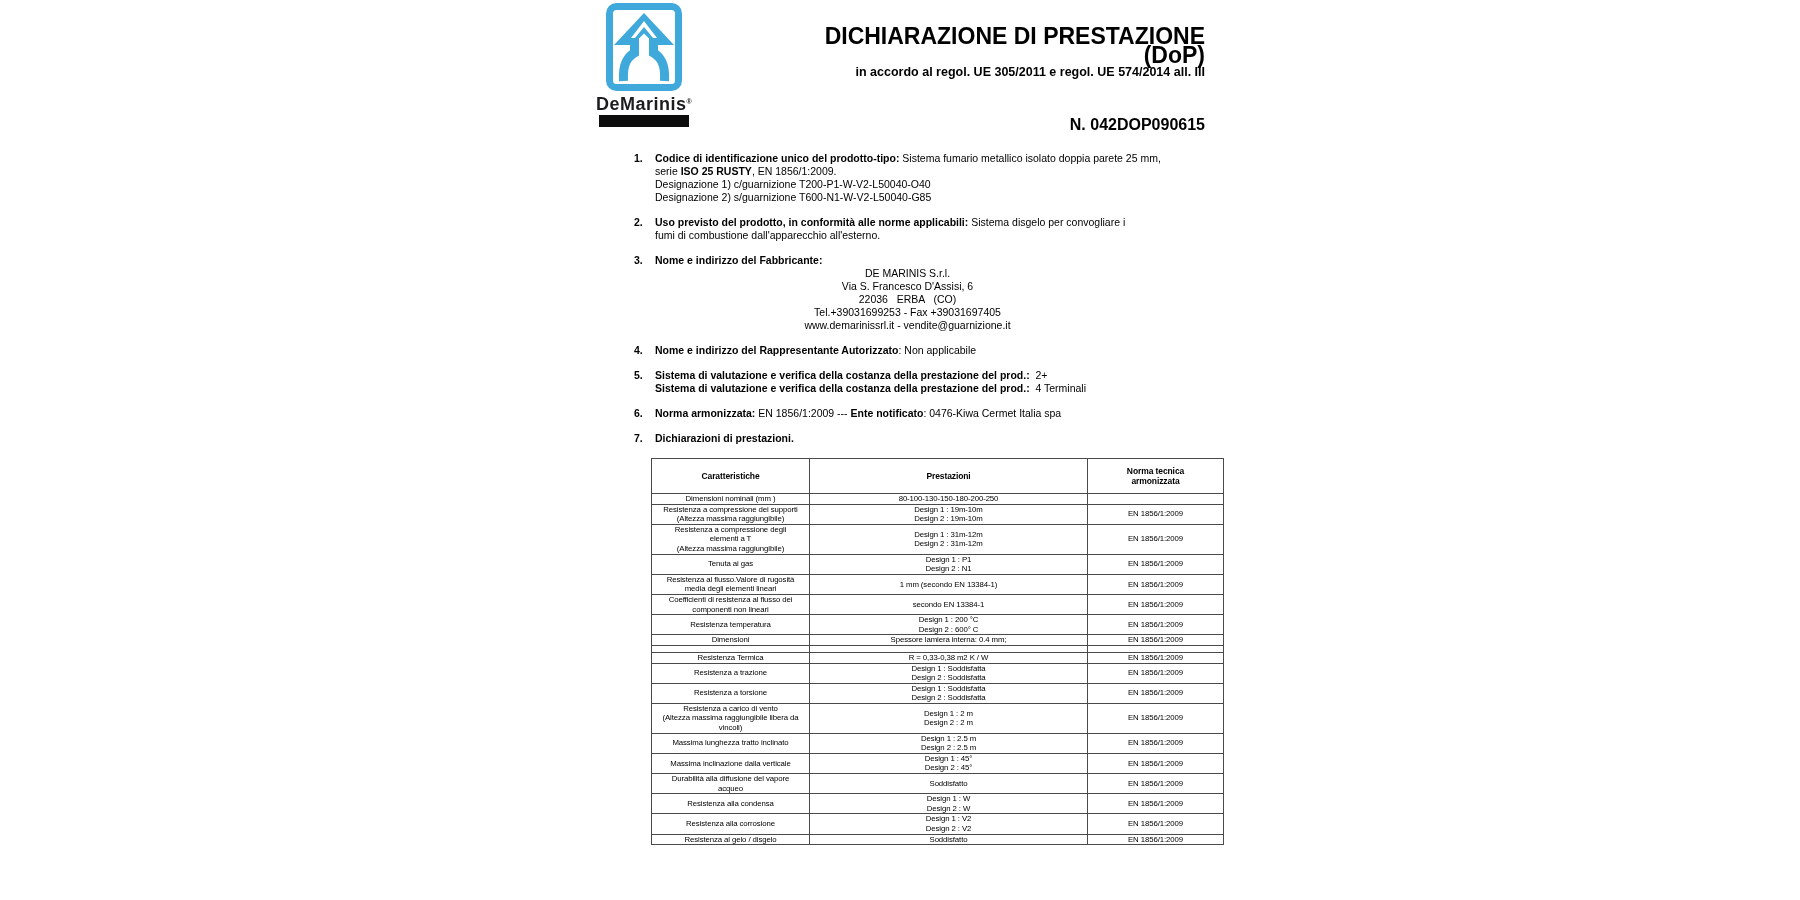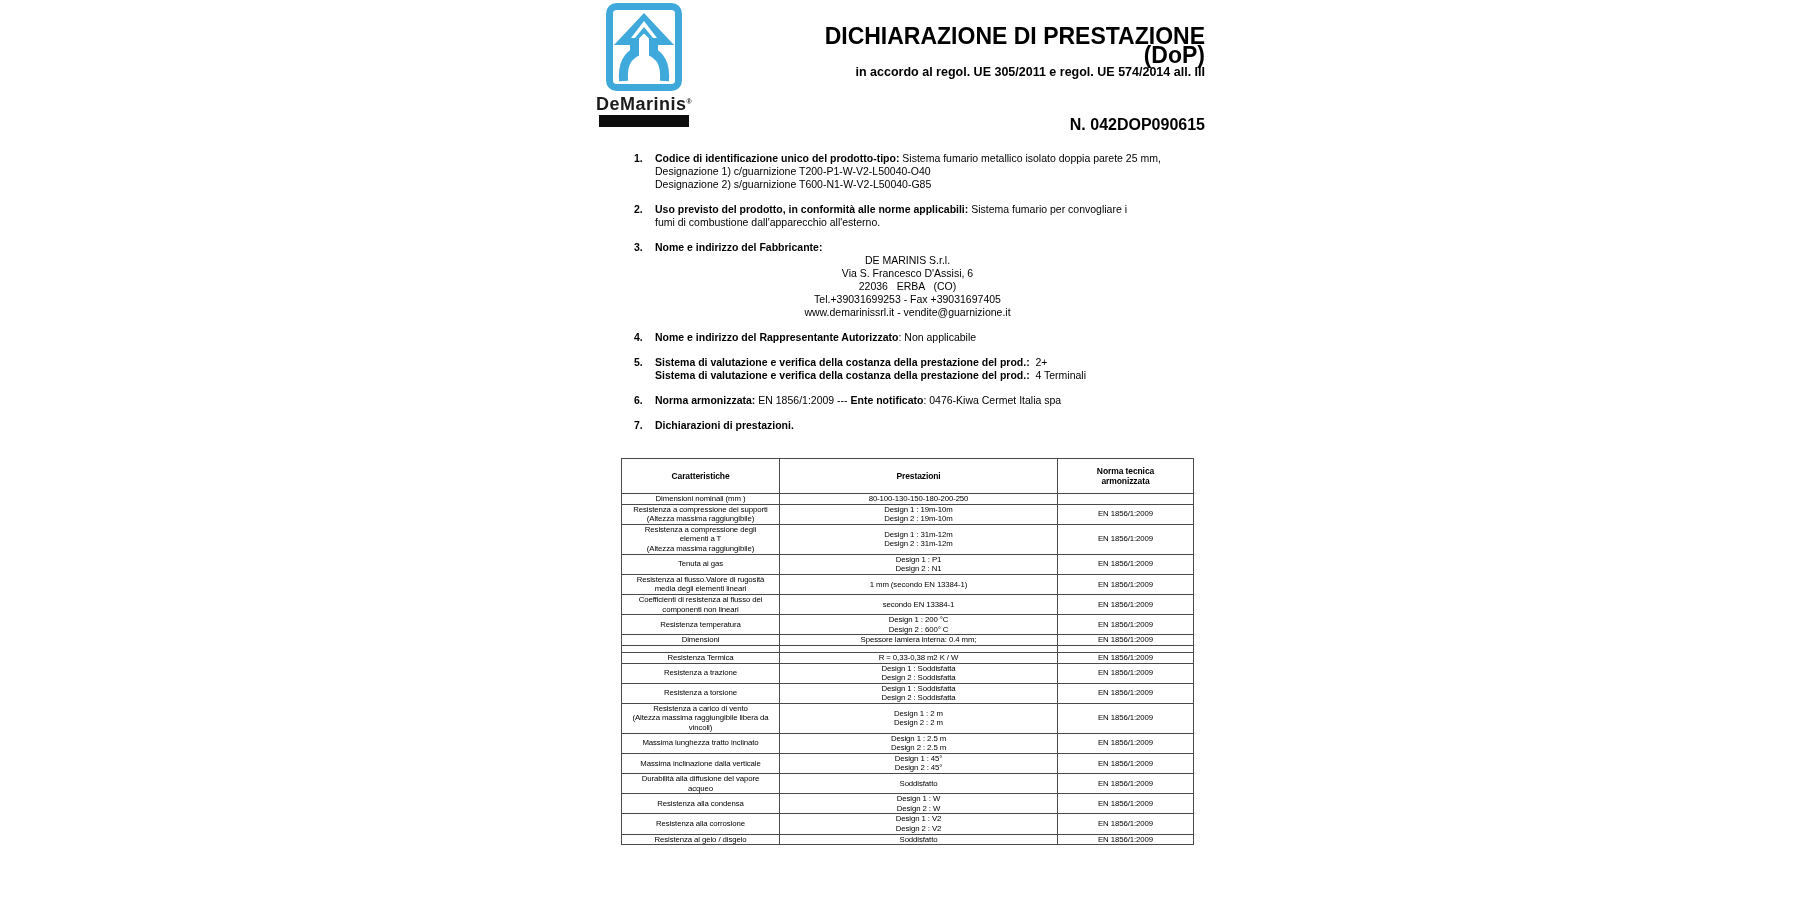--- a/index.html
+++ b/index.html
@@ -23,21 +23,21 @@
   .item{display:flex;margin-bottom:12px;}
   .item .num{flex:none;width:21px;font-weight:bold;white-space:pre;}
   .item .body{flex:1;}
   .line{white-space:pre;}
   .b{font-weight:bold;}
   .addr-block{width:505px;text-align:center;}
   .addr-line{white-space:pre;}
   .doc-link{color:#000;cursor:pointer;}
 
   
-  .perf-table{position:absolute;left:621px;top:458px;border-collapse:collapse;table-layout:fixed;}
+  .perf-table{position:absolute;left:651px;top:458px;border-collapse:collapse;table-layout:fixed;}
   .perf-table col.c1{width:158px;} .perf-table col.c2{width:278px;} .perf-table col.c3{width:136px;}
   .perf-table th,.perf-table td{border:1px solid #4a4a4a;padding:0 1px;text-align:center;vertical-align:middle;
       font-size:7.8px;line-height:9.6px;letter-spacing:-.1px;color:#000;overflow:hidden;}
   .perf-table th{font-weight:bold;font-size:8.5px;line-height:10px;height:34px;}
   .tline{white-space:nowrap;}
   .spacer-row td{height:6px;}
 </style>
 </head>
 <body>
 
@@ -63,28 +63,29 @@
     <div class="doc-title">DICHIARAZIONE DI PRESTAZIONE (DoP)</div>
     <div class="doc-subtitle">in accordo al regol. UE 305/2011 e regol. UE 574/2014 all. III</div>
     <div class="doc-number">N. 042DOP090615</div>
   </div>
 
   <div class="items" id="items">
       <div class="item">
         <span class="num">1.</span>
         <div class="body">
           <div class="line"><span class="b">Codice di identificazione unico del prodotto-tipo:</span><span> Sistema fumario metallico isolato doppia parete 25 mm,</span></div>
+          <div class="line"><span>serie </span><span class="b">ISO 25 RUSTY</span><span>, EN 1856/1:2009.</span></div>
           <div class="line"><span>Designazione 1) c/guarnizione T200-P1-W-V2-L50040-O40</span></div>
           <div class="line"><span>Designazione 2) s/guarnizione T600-N1-W-V2-L50040-G85</span></div>
         </div>
       </div>
       <div class="item">
         <span class="num">2.</span>
         <div class="body">
-          <div class="line"><span class="b">Uso previsto del prodotto, in conformità alle norme applicabili:</span><span> Sistema fumario per convogliare i</span></div>
+          <div class="line"><span class="b">Uso previsto del prodotto, in conformità alle norme applicabili:</span><span> Sistema disgelo per convogliare i</span></div>
           <div class="line"><span>fumi di combustione dall'apparecchio all'esterno.</span></div>
         </div>
       </div>
       <div class="item">
         <span class="num">3.</span>
         <div class="body">
           <div class="line"><span class="b">Nome e indirizzo del Fabbricante:</span></div>
           <div class="addr-block">
             <div class="addr-line">DE MARINIS S.r.l.</div>
             <div class="addr-line">Via S. Francesco D'Assisi, 6</div>

